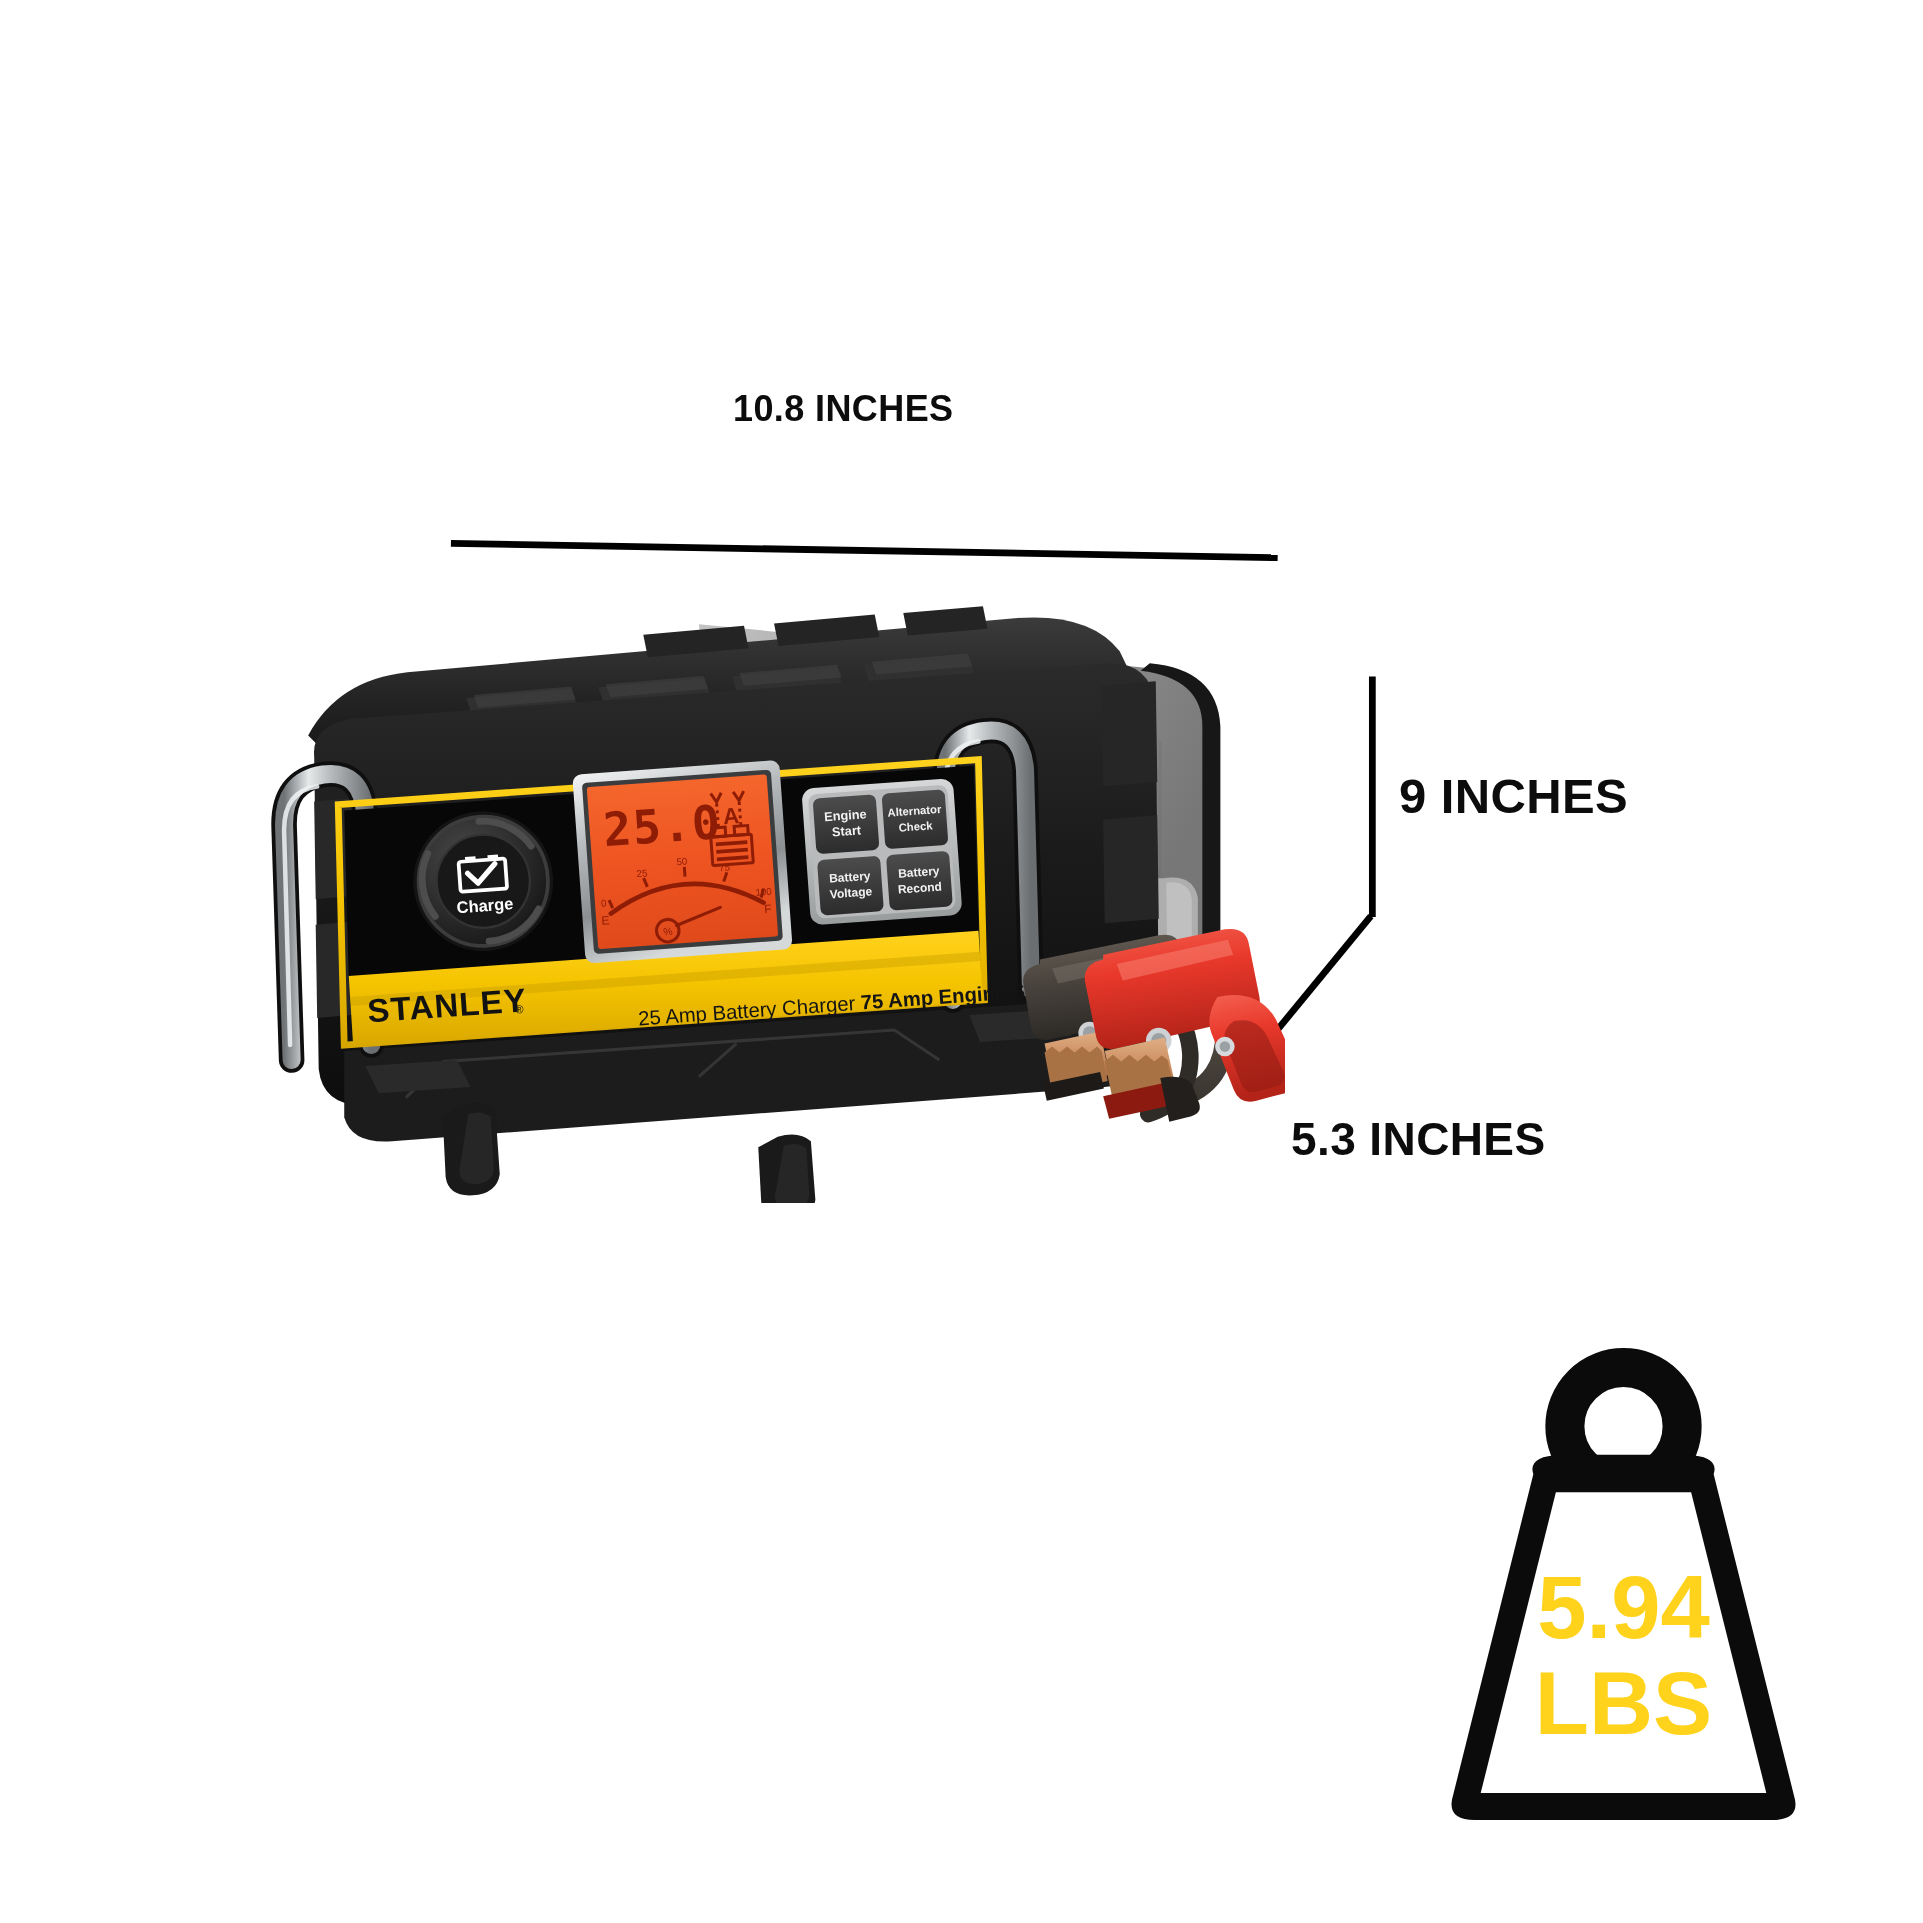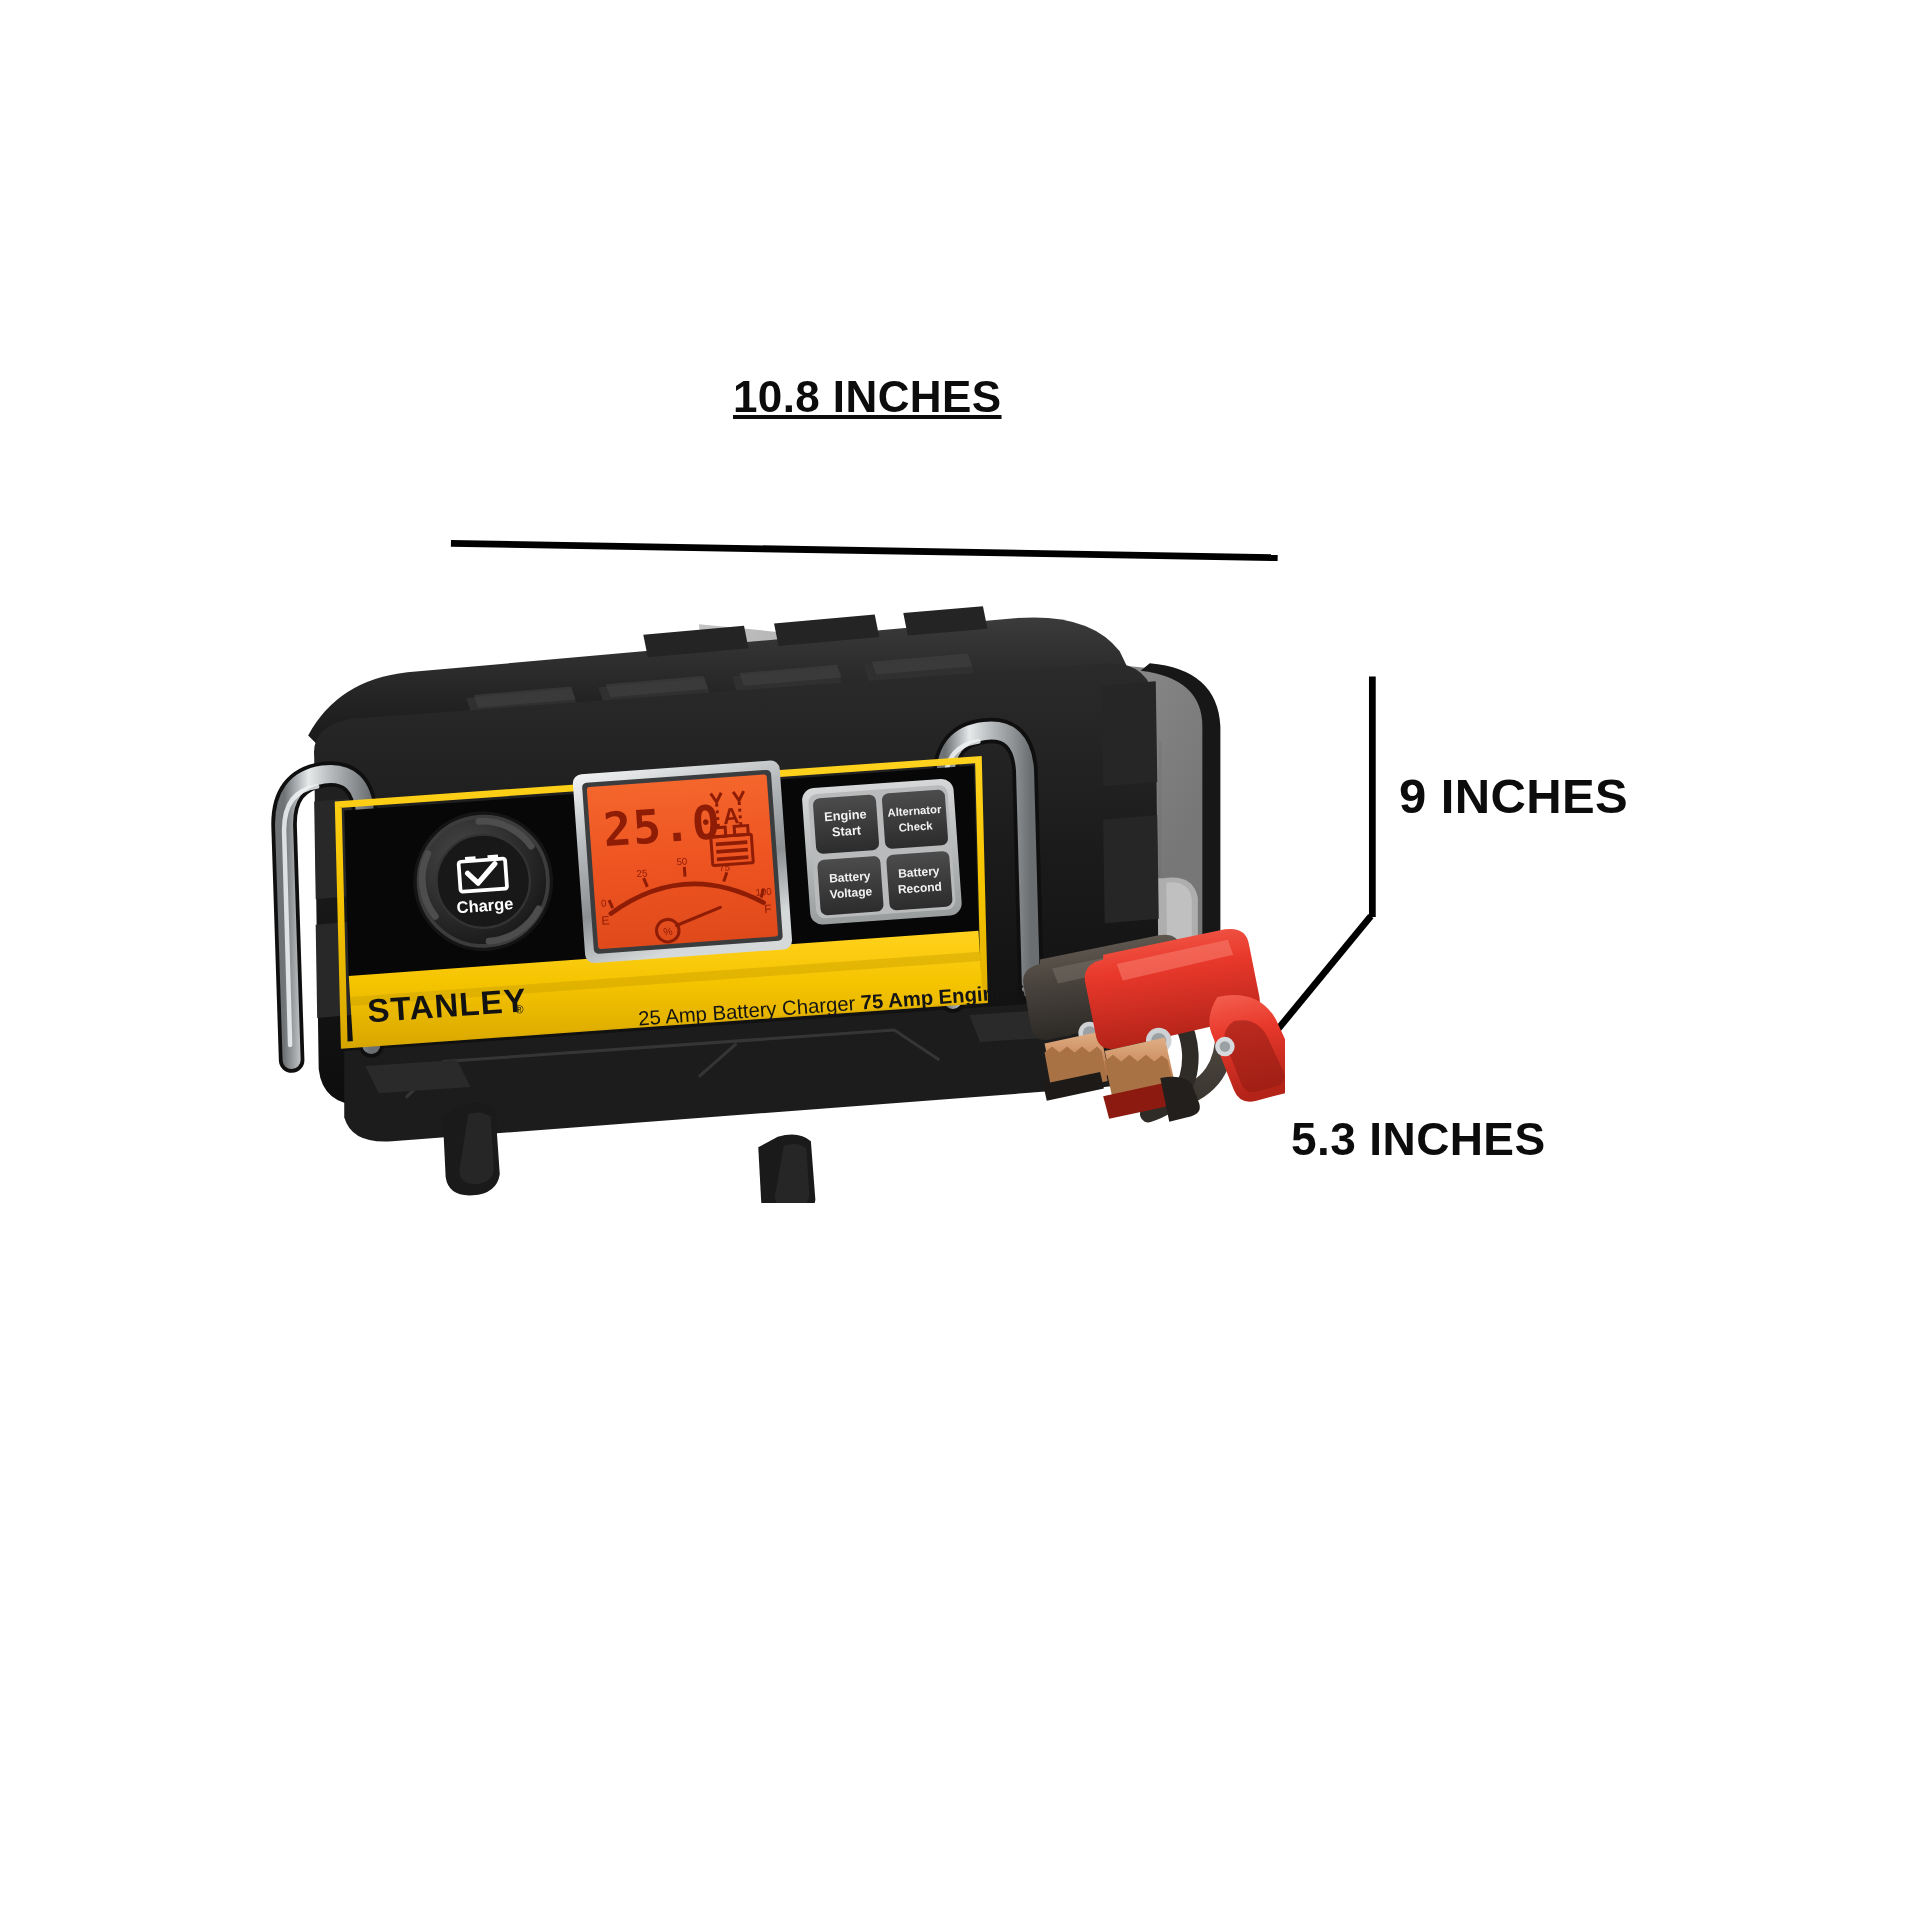--- a/index.html
+++ b/index.html
@@ -28,23 +28,22 @@
   .dim-label {
     position: absolute;
     font-family: "Liberation Sans", sans-serif;
     font-weight: bold;
     color: #0c0c0c;
     letter-spacing: 0.4px;
     white-space: nowrap;
   }
   #label-width {
     left: 733px;
-    top: 372px;
-    font-size: 44px;
-    text-decoration: underline;
+    top: 388px;
+    font-size: 36px;
   }
   #label-height {
     left: 1399px;
     top: 768px;
     font-size: 49px;
   }
   #label-depth {
     left: 1291px;
     top: 1112px;
     font-size: 46px;
@@ -407,15 +406,28 @@
           <circle cx="1340" cy="622" r="7" fill="#9aa0a3"></circle>
           <path d="M1180 628 l80 -18 l14 64 l-80 18 Z" fill="url(#gCopper)"></path>
           <path d="M1180 642 l11 -9 l11 9 l11 -9 l11 9 l11 -9 l11 9 l10 -8 l8 6 l9 45 l-80 18 Z" fill="#A97245"></path>
           <path d="M1178 688 l84 -18 l8 30 l-84 18 Z" fill="#8c1a10"></path>
           <path d="M1254 664 q30 -6 42 8 l10 26 q4 14 -16 18 l-24 6 Z" fill="#231f1c"></path>
         </g>
       </g>
     </svg>
   </div>
 
+  <div id="weight-badge">
+    <svg viewBox="0 0 560 660" width="421" height="496">
+
+      <circle cx="280" cy="108" r="78" fill="none" stroke="#0b0b0b" stroke-width="52"></circle>
+
+      <path d="M160 172 Q152 148 196 146 L364 146 Q408 148 400 172
+               L508 604 Q514 632 478 632 L82 632 Q46 632 52 604 Z" fill="#0b0b0b"></path>
+      <path d="M190 196 L370 196 L470 596 L90 596 Z" fill="#ffffff"></path>
+
+      <text class="weight-text" id="weight-value" x="280" y="390" text-anchor="middle" font-size="118">5.94</text>
+      <text class="weight-text" id="weight-unit" x="280" y="518" text-anchor="middle" font-size="118">LBS</text>
+    </svg>
+  </div>
 
 </div>
 
 
 </body></html>

